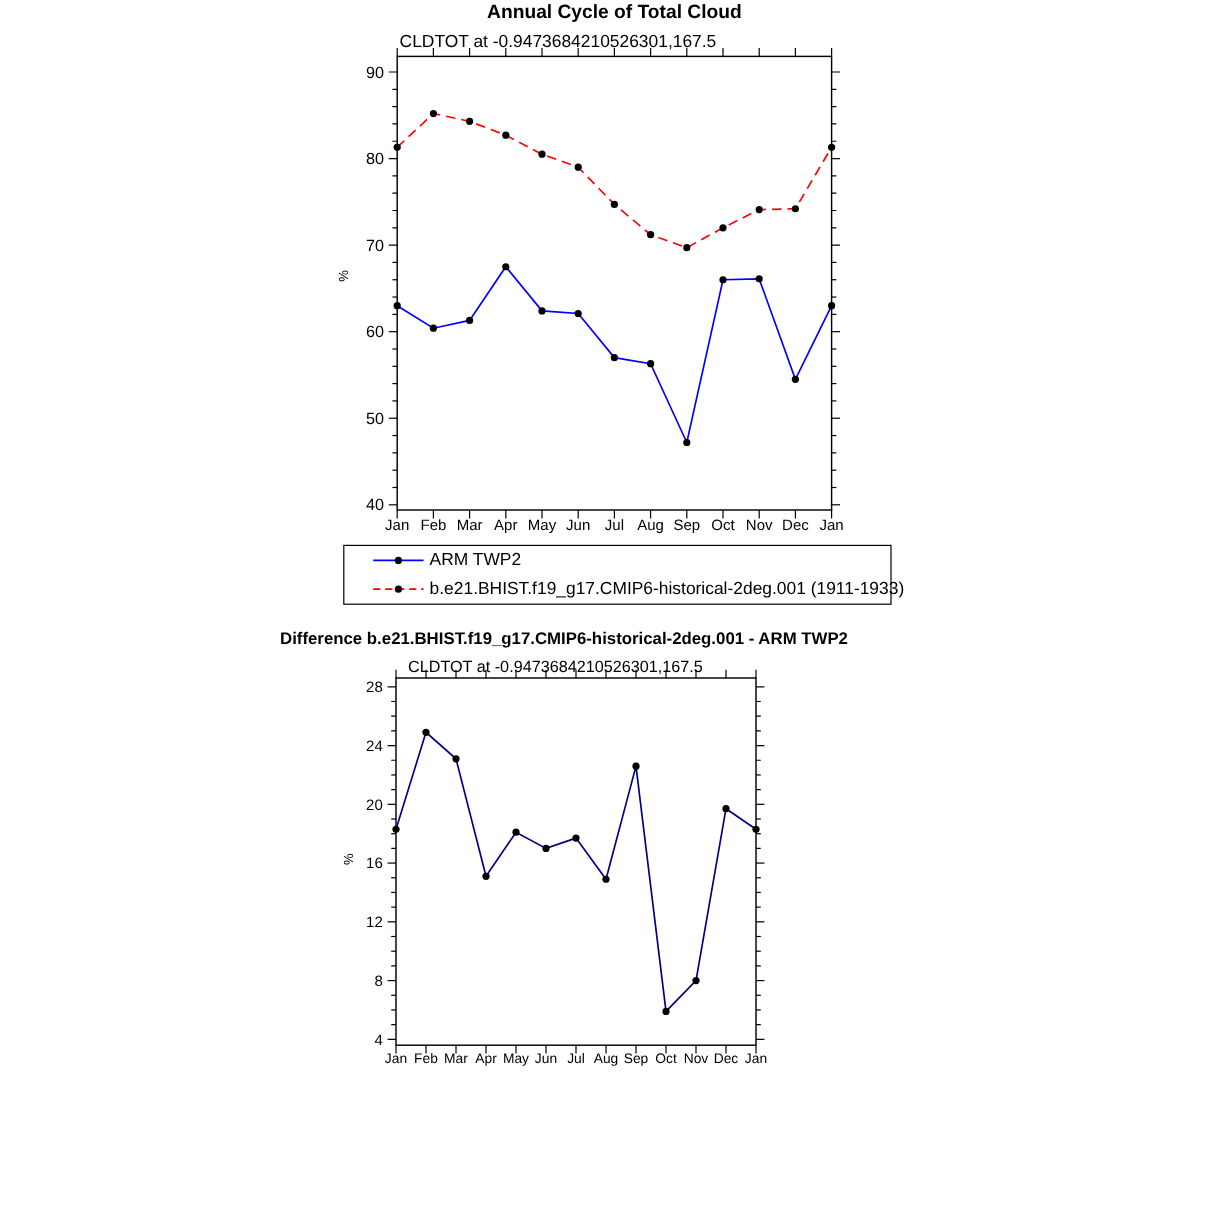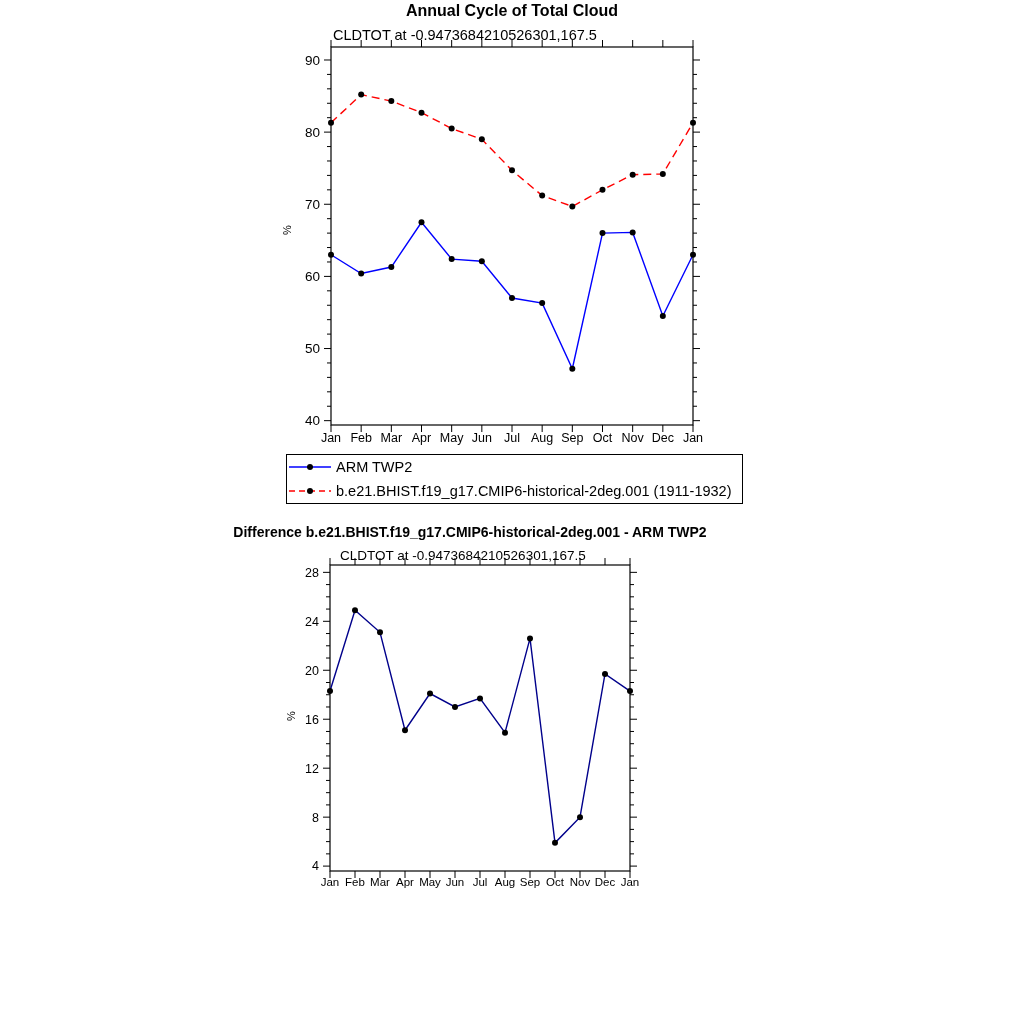--- a/index.html
+++ b/index.html
@@ -10,21 +10,21 @@
   #top-title{left:312px;top:2px;width:400px;font-size:16px;}
   #top-subtitle{left:333px;top:27px;font-size:14.5px;}
   #top-ylabel{left:282px;top:224px;font-size:11px;transform:rotate(-90deg);}
   #bottom-title{left:220px;top:524px;width:500px;font-size:14px;}
   #bottom-subtitle{left:340px;top:548px;font-size:13.5px;}
   #bottom-ylabel{left:286px;top:710px;font-size:11px;transform:rotate(-90deg);}
   #chart1-svg{left:280px;top:40px;}
   #chart2-svg{left:285px;top:558px;}
   svg text{font-family:"Liberation Sans", sans-serif;}
   .legend{left:286px;top:454px;width:457px;height:50px;border:1px solid #000;
-          display:flex;flex-direction:column;justify-content:center;gap:2px;padding-left:0;box-sizing:border-box;}
+          display:flex;flex-direction:column;justify-content:center;gap:2px;padding-left:22px;box-sizing:border-box;}
   .legend-row{display:flex;align-items:center;height:22px;}
   .legend-row svg{flex:0 0 auto;}
   .legend-label{font-size:14.5px;margin-left:3px;white-space:nowrap;}
 </style>
 </head>
 <body>
 
 <div class="page">
 
   <div class="abs chart-title" id="top-title">Annual Cycle of Total Cloud</div>
@@ -176,21 +176,21 @@
         <line x1="2" y1="6" x2="44" y2="6" stroke="#0000ff" stroke-width="1.4"></line>
         <circle cx="23" cy="6" r="3" fill="#000000"></circle>
       </svg>
       <span class="legend-label">ARM TWP2</span>
     </div>
     <div class="legend-row">
       <svg width="46" height="12">
         <line x1="2" y1="6" x2="44" y2="6" stroke="#ff0000" stroke-width="1.4" stroke-dasharray="6 4"></line>
         <circle cx="23" cy="6" r="3" fill="#000000"></circle>
       </svg>
-      <span class="legend-label">b.e21.BHIST.f19_g17.CMIP6-historical-2deg.001 (1911-1932)</span>
+      <span class="legend-label">b.e21.BHIST.f19_g17.CMIP6-historical-2deg.001 (1911-1933)</span>
     </div>
   </div>
 
   <div class="abs chart-title" id="bottom-title">Difference b.e21.BHIST.f19_g17.CMIP6-historical-2deg.001 - ARM TWP2</div>
   <div class="abs" id="bottom-subtitle">CLDTOT at -0.9473684210526301,167.5</div>
   <div class="abs" id="bottom-ylabel">%</div>
 
   <svg class="abs" id="chart2-svg" width="380" height="340">
       <g stroke="#000" stroke-width="1.2" fill="none">
         <rect x="45" y="7" width="300" height="306"></rect>

